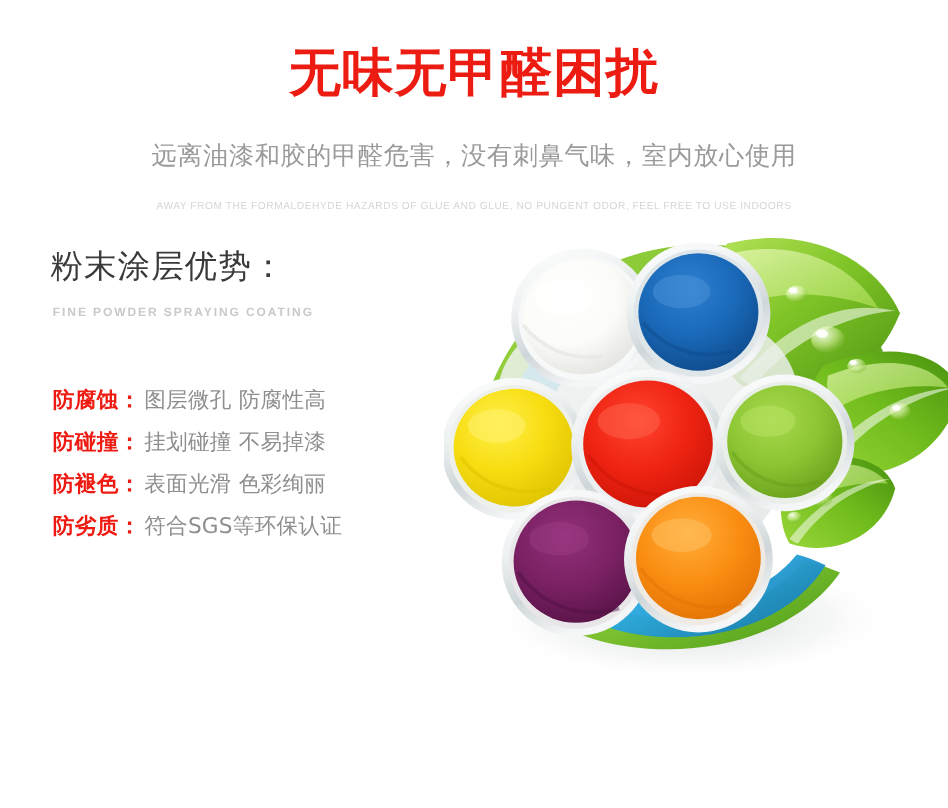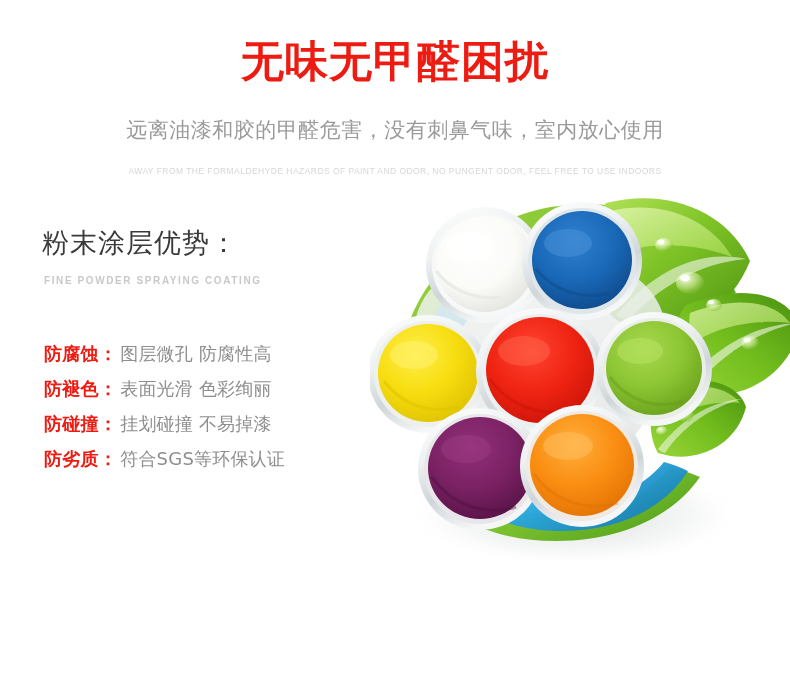--- a/index.html
+++ b/index.html
@@ -53,21 +53,21 @@
     line-height: 12px;
     color: #d6d6d6;
     letter-spacing: 0.45px;
     font-family: "Liberation Sans", sans-serif;
   }
 
   
   .left-col {
     position: absolute;
     left: 42px;
-    top: 226px;
+    top: 206px;
     width: 330px;
   }
   .section-title {
     margin: 0;
     font-size: 27px;
     line-height: 34px;
     color: #3a3a3a;
     font-weight: normal;
     letter-spacing: 1px;
     font-family: "DejaVu Sans", "Liberation Sans", sans-serif;
@@ -127,36 +127,36 @@
   }
 </style>
 </head>
 <body>
 
 <div class="page">
 
   <div class="header">
     <h1 class="main-title">无味无甲醛困扰</h1>
     <p class="sub-title">远离油漆和胶的甲醛危害，没有刺鼻气味，室内放心使用</p>
-    <p class="sub-title-en">AWAY FROM THE FORMALDEHYDE HAZARDS OF PAINT AND ODOR, NO PUNGENT ODOR, FEEL FREE TO USE INDOORS</p>
+    <p class="sub-title-en">AWAY FROM THE FORMALDEHYDE HAZARDS OF GLUE AND GLUE, NO PUNGENT ODOR, FEEL FREE TO USE INDOORS</p>
   </div>
 
   <div class="left-col">
     <h2 class="section-title">粉末涂层优势：</h2>
     <p class="section-title-en">FINE POWDER SPRAYING COATING</p>
 
     <ul class="feature-list">
       <li class="feature-row">
         <span class="feature-label">防腐蚀：</span><span class="feature-desc">图层微孔 防腐性高</span>
       </li>
       <li class="feature-row">
-        <span class="feature-label">防褪色：</span><span class="feature-desc">表面光滑 色彩绚丽</span>
+        <span class="feature-label">防碰撞：</span><span class="feature-desc">挂划碰撞 不易掉漆</span>
       </li>
       <li class="feature-row">
-        <span class="feature-label">防碰撞：</span><span class="feature-desc">挂划碰撞 不易掉漆</span>
+        <span class="feature-label">防褪色：</span><span class="feature-desc">表面光滑 色彩绚丽</span>
       </li>
       <li class="feature-row">
         <span class="feature-label">防劣质：</span><span class="feature-desc">符合SGS等环保认证</span>
       </li>
     </ul>
   </div>
 
   <div class="product-art">
     <svg viewBox="0 0 420 375" xmlns="http://www.w3.org/2000/svg">
       <defs>

